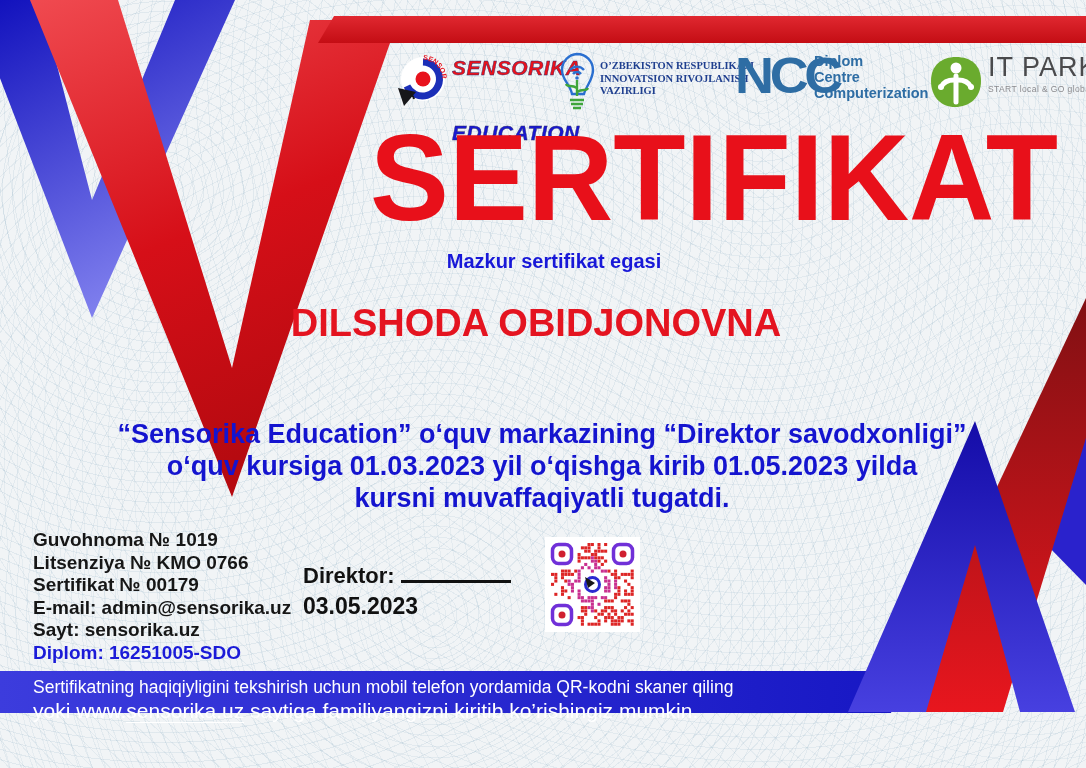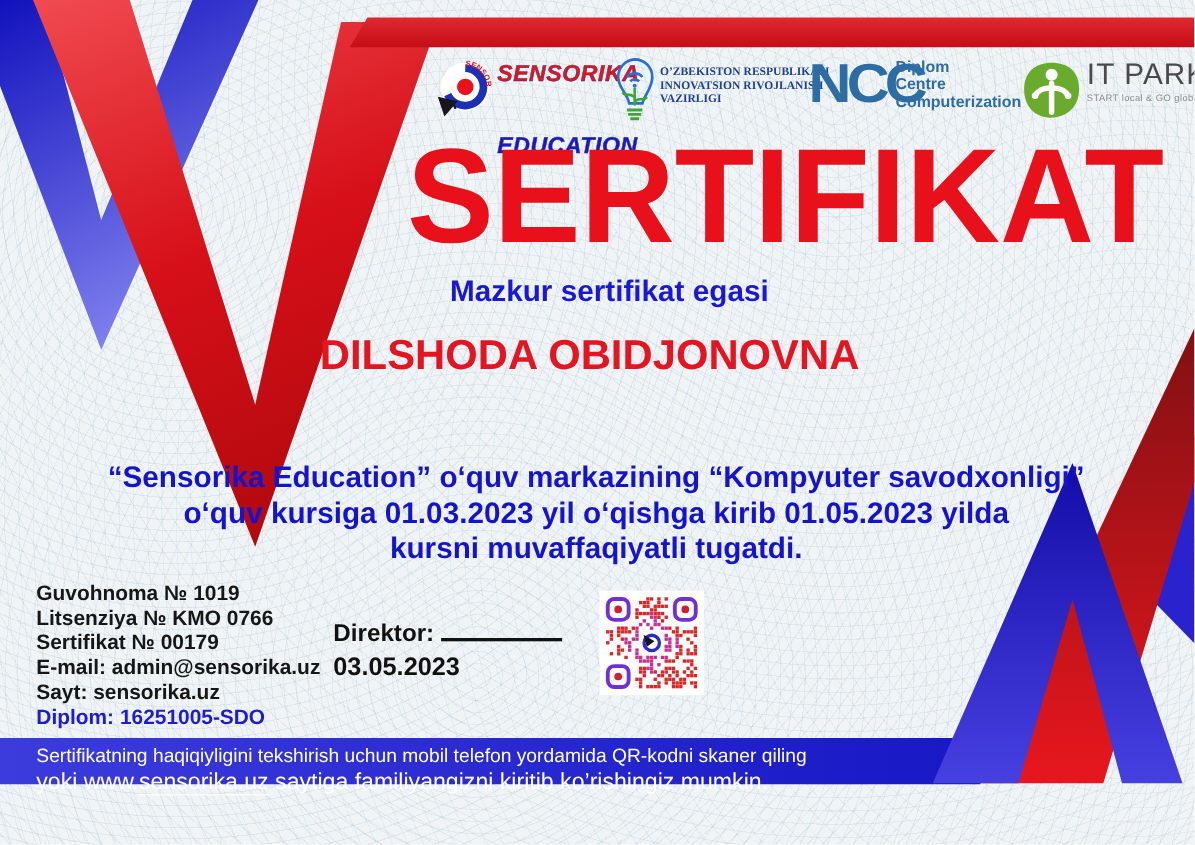--- a/index.html
+++ b/index.html
@@ -12,21 +12,21 @@
       repeating-radial-gradient(circle at 70% 10%, rgba(120,160,185,0.12) 0 1px, transparent 1px 12px),
       repeating-radial-gradient(circle at 40% 80%, rgba(120,160,185,0.12) 0 1px, transparent 1px 11px),
       repeating-radial-gradient(circle at 95% 60%, rgba(120,160,185,0.10) 0 1px, transparent 1px 13px);
   }
   .abs{position:absolute;}
   #decor{position:absolute;left:0;top:0;width:1086px;height:768px;}
   .title{
     left:370px;top:117px;font-size:122px;line-height:1;font-weight:bold;
     color:#e8101a;letter-spacing:0px;transform:scaleX(0.97);transform-origin:left top;white-space:nowrap;
   }
-  .subtitle{left:204px;top:250px;width:700px;text-align:center;font-size:27px;font-weight:bold;color:#1818d8;}
+  .subtitle{left:204px;top:250px;width:700px;text-align:center;font-size:20px;font-weight:bold;color:#1818d8;}
   .recipient{left:186px;top:300px;width:700px;text-align:center;font-size:38px;line-height:46px;font-weight:bold;color:#e41420;}
   .bodytext{left:92px;top:418px;width:900px;text-align:center;font-size:27px;line-height:32px;font-weight:bold;color:#1414cf;}
   .details{left:33px;top:529px;font-size:19px;line-height:22.5px;font-weight:bold;color:#161616;}
   .details .blue{color:#1b1bd8;}
   .sig{left:303px;top:563px;color:#111;}
   .sig .dl{font-size:22px;font-weight:bold;white-space:nowrap;}
   .sig .line{display:inline-block;width:110px;border-bottom:3px solid #111;height:16px;margin-left:6px;}
   .sig .date{font-size:23px;font-weight:bold;margin-top:4px;}
   .qrbox{left:545px;top:537px;width:95px;height:95px;background:#fff;}
   .footer1{left:33px;top:677px;font-size:17.5px;color:#ffffff;white-space:nowrap;}
@@ -144,21 +144,21 @@
   </div>
 
   <div class="abs title">SERTIFIKAT</div>
   <div class="abs subtitle">Mazkur sertifikat egasi</div>
 
   <div class="abs recipient">
     <div>DILSHODA OBIDJONOVNA</div>
   </div>
 
   <div class="abs bodytext">
-    <div>“Sensorika Education” oʻquv markazining “Kompyuter savodxonligi”</div>
+    <div>“Sensorika Education” oʻquv markazining “Direktor savodxonligi”</div>
     <div>oʻquv kursiga 01.03.2023 yil oʻqishga kirib 01.05.2023 yilda</div>
     <div>kursni muvaffaqiyatli tugatdi.</div>
   </div>
 
   <div class="abs details">
     <div>Guvohnoma № 1019</div>
     <div>Litsenziya № KMO 0766</div>
     <div>Sertifikat № 00179</div>
     <div>E-mail: admin@sensorika.uz</div>
     <div>Sayt: sensorika.uz</div>

